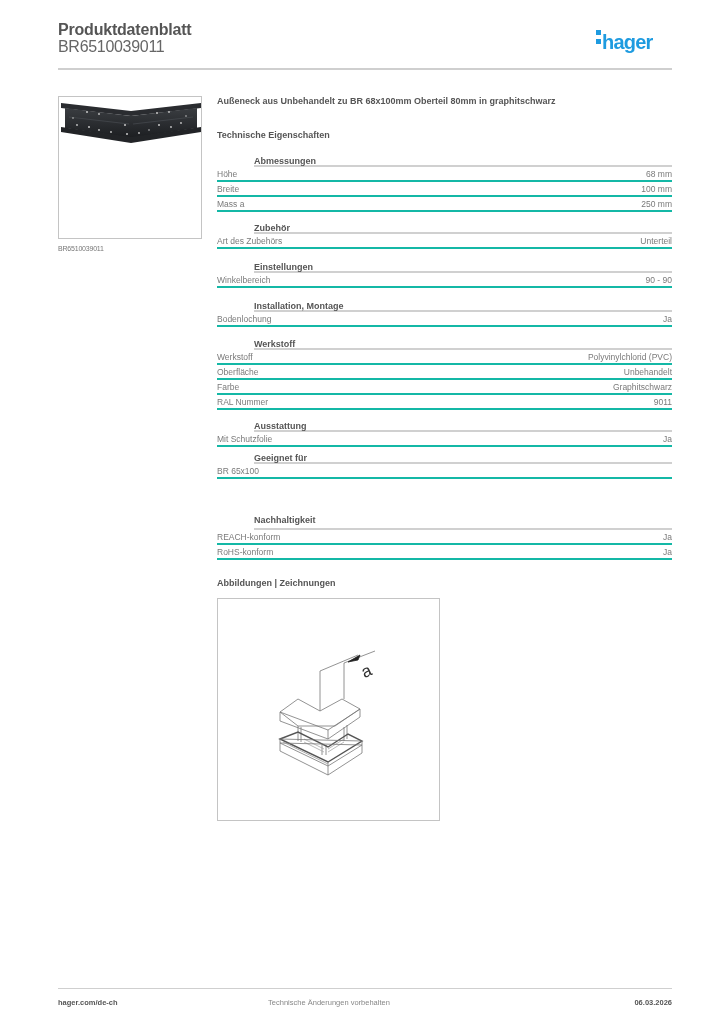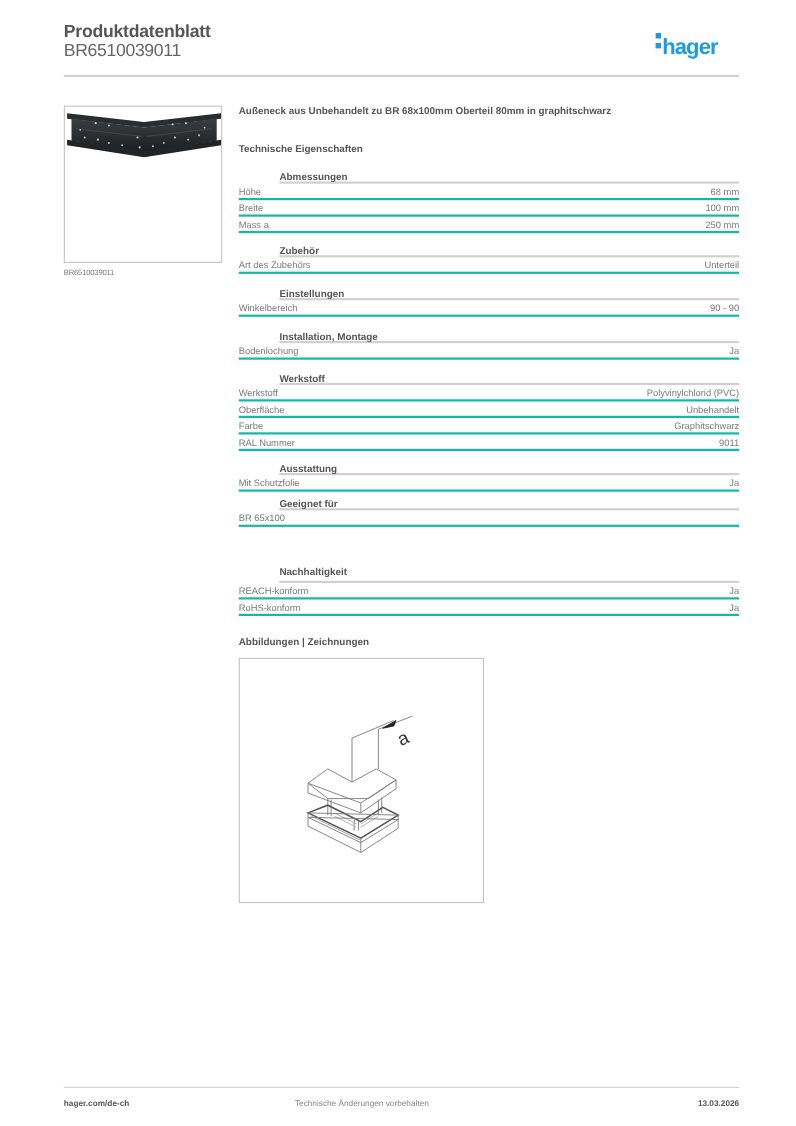--- a/index.html
+++ b/index.html
@@ -206,13 +206,13 @@
     <polygon points="62,144 110,167 144,146"></polygon>
     <polygon points="62,140 62,152 110,176 144,154 144,142"></polygon>
     <line x1="110" y1="163" x2="110" y2="176"></line>
     <line x1="65" y1="143" x2="110" y2="165" stroke="#999"></line>
   </svg>
 </div>
 
 <div class="ftr-line"></div>
 <div class="ftr-left">hager.com/de-ch</div>
 <div class="ftr-mid">Technische Änderungen vorbehalten</div>
-<div class="ftr-right">13.03.2026</div>
+<div class="ftr-right">06.03.2026</div>
 
 </body></html>

